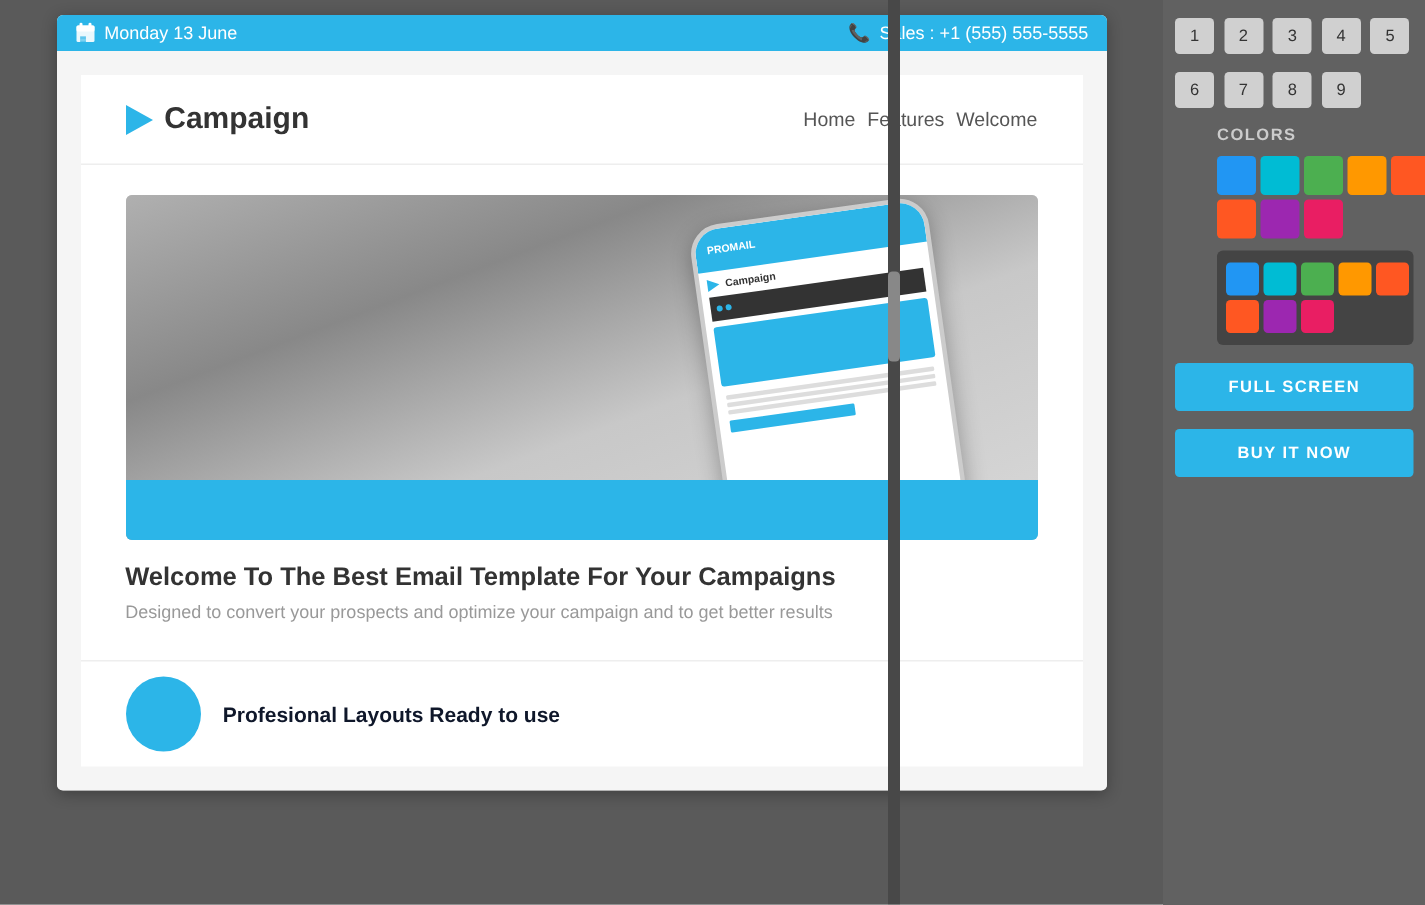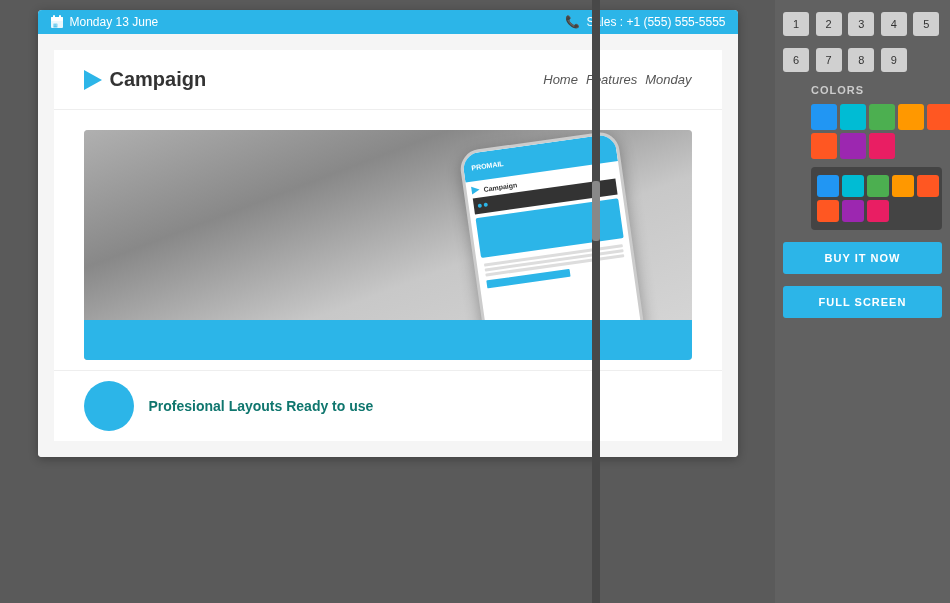--- a/index.html
+++ b/index.html
@@ -84,21 +84,20 @@
       height: 0;
       border-style: solid;
       border-width: 10px 0 10px 18px;
       border-color: transparent transparent transparent #2cb5e8;
       display: inline-block;
     }
 
     .site-nav-links {
       display: flex;
       gap: 8px;
-      font-style: italic;
     }
 
     .site-nav-links a {
       text-decoration: none;
       color: #555;
       font-size: 13px;
     }
 
     
     .site-hero {
@@ -252,21 +251,21 @@
       width: 50px;
       height: 50px;
       border-radius: 50%;
       background: #2cb5e8;
       flex-shrink: 0;
     }
 
     .section-text-title {
       font-size: 14px;
       font-weight: bold;
-      color: #0f766e;
+      color: #0f172a;
     }
 
     
     .sidebar {
       width: 175px;
       background: #616161;
       padding: 12px 8px;
       display: flex;
       flex-direction: column;
       gap: 12px;
@@ -410,21 +409,21 @@
     <div class="website-content">
 
       <div class="site-nav">
         <div class="site-logo">
           <div class="logo-icon"></div>
           <span>Campaign</span>
         </div>
         <div class="site-nav-links">
           <a href="#">Home</a>
           <a href="#">Features</a>
-          <a href="#">Monday</a>
+          <a href="#">Welcome</a>
         </div>
       </div>
 
       <div class="site-hero">
         <div class="hero-image">
 
           <svg width="100%" height="100%" style="position:absolute;top:0;left:0;">
             <defs>
               <linearGradient id="metalGrad" x1="0%" y1="0%" x2="100%" y2="100%">
                 <stop offset="0%" style="stop-color:#b0b0b0"></stop>
@@ -455,20 +454,24 @@
                 <div class="phone-line"></div>
                 <div class="phone-line"></div>
                 <div class="phone-button"></div>
               </div>
             </div>
           </div>
 
           <div class="phone-bottom-accent"></div>
         </div>
 
+        <div class="hero-text">
+          <div class="hero-title">Welcome To The Best Email Template For Your Campaigns</div>
+          <div class="hero-subtitle">Designed to convert your prospects and optimize your campaign and to get better results</div>
+        </div>
       </div>
 
       <div class="site-section">
         <div class="section-icon-circle"></div>
         <div class="section-text-title">Profesional Layouts Ready to use</div>
       </div>
     </div>
   </div>
 
   <div class="scrollbar-track">
@@ -514,15 +517,15 @@
         <button class="dark-swatch" style="background:#4CAF50;"></button>
         <button class="dark-swatch" style="background:#FF9800;"></button>
         <button class="dark-swatch" style="background:#FF5722;"></button>
         <button class="dark-swatch" style="background:#FF5722;"></button>
         <button class="dark-swatch" style="background:#9C27B0;"></button>
         <button class="dark-swatch" style="background:#E91E63;"></button>
       </div>
     </div>
   </div>
 
+  <button class="action-btn">FULL SCREEN</button>
   <button class="action-btn">BUY IT NOW</button>
-  <button class="action-btn">FULL SCREEN</button>
 </div>
 
 </body></html>

